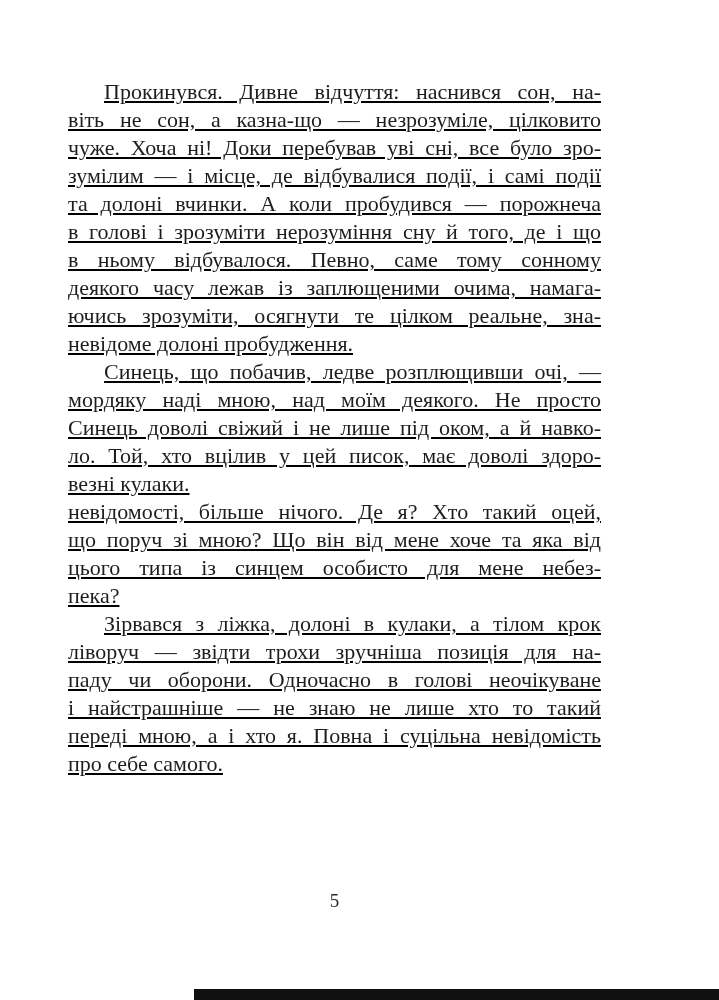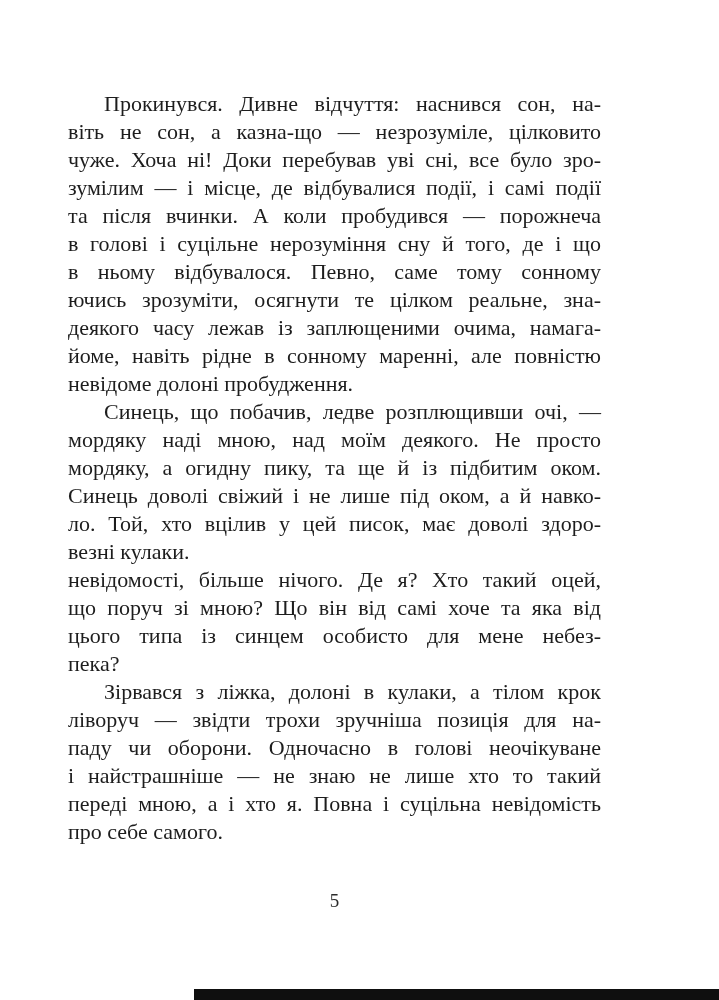--- a/index.html
+++ b/index.html
@@ -7,22 +7,23 @@
     width: 719px;
     height: 1000px;
     position: relative;
     background: #ffffff;
     overflow: hidden;
     font-family: "Liberation Serif", "DejaVu Serif", serif;
   }
   .text-block {
     position: absolute;
     left: 68px;
-    top: 90px;
+    top: 78px;
     width: 533px;
+    text-decoration: underline;
   }
   .ln {
     font-family: "Liberation Serif", "DejaVu Serif", serif;
     font-size: 22px;
     line-height: 28px;
     color: #1d1d1d;
     text-align: justify;
     text-align-last: justify;
     white-space: normal;
   }
@@ -51,41 +52,39 @@
 </head>
 <body>
 
 <div class="text-block">
 
   <div>
     <div class="ln first">Прокинувся. Дивне відчуття: наснився сон, на-</div>
     <div class="ln">віть не сон, а казна-що — незрозуміле, цілковито</div>
     <div class="ln">чуже. Хоча ні! Доки перебував уві сні, все було зро-</div>
     <div class="ln">зумілим — і місце, де відбувалися події, і самі події</div>
-    <div class="ln">та після вчинки. А коли пробудився — порожнеча</div>
-    <div class="ln">в голові і суцільне нерозуміння сну й того, де і що</div>
+    <div class="ln">та долоні вчинки. А коли пробудився — порожнеча</div>
+    <div class="ln">в голові і зрозуміти нерозуміння сну й того, де і що</div>
     <div class="ln">в ньому відбувалося. Певно, саме тому сонному</div>
+    <div class="ln">деякого часу лежав із заплющеними очима, намага-</div>
     <div class="ln">ючись зрозуміти, осягнути те цілком реальне, зна-</div>
-    <div class="ln">деякого часу лежав із заплющеними очима, намага-</div>
-    <div class="ln">йоме, навіть рідне в сонному маренні, але повністю</div>
     <div class="ln last">невідоме долоні пробудження.</div>
   </div>
 
   <div>
     <div class="ln first">Синець, що побачив, ледве розплющивши очі, —</div>
     <div class="ln">мордяку наді мною, над моїм деякого. Не просто</div>
-    <div class="ln">мордяку, а огидну пику, та ще й із підбитим оком.</div>
     <div class="ln">Синець доволі свіжий і не лише під оком, а й навко-</div>
     <div class="ln">ло. Той, хто вцілив у цей писок, має доволі здоро-</div>
     <div class="ln last">везні кулаки.</div>
   </div>
 
   <div>
     <div class="ln">невідомості, більше нічого. Де я? Хто такий оцей,</div>
-    <div class="ln">що поруч зі мною? Що він від самі хоче та яка від</div>
+    <div class="ln">що поруч зі мною? Що він від мене хоче та яка від</div>
     <div class="ln">цього типа із синцем особисто для мене небез-</div>
     <div class="ln last">пека?</div>
   </div>
 
   <div>
     <div class="ln first">Зірвався з ліжка, долоні в кулаки, а тілом крок</div>
     <div class="ln">ліворуч — звідти трохи зручніша позиція для на-</div>
     <div class="ln">паду чи оборони. Одночасно в голові неочікуване</div>
     <div class="ln">і найстрашніше — не знаю не лише хто то такий</div>
     <div class="ln">переді мною, а і хто я. Повна і суцільна невідомість</div>

